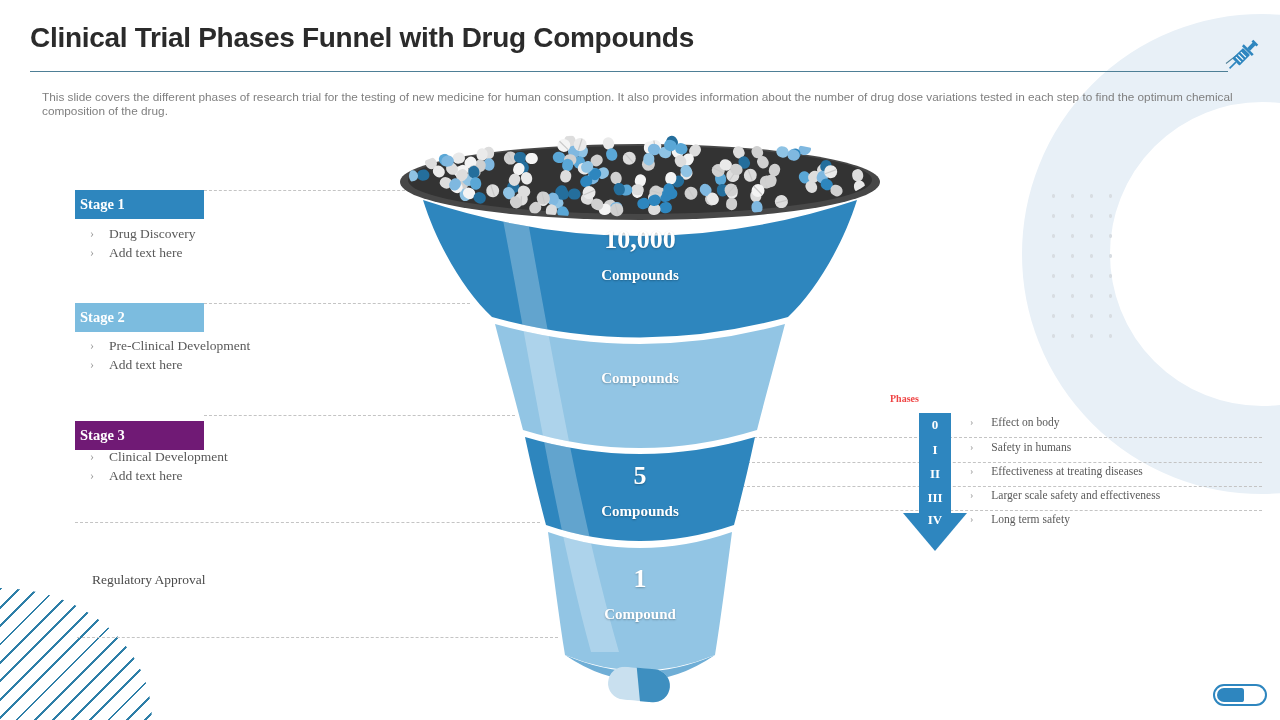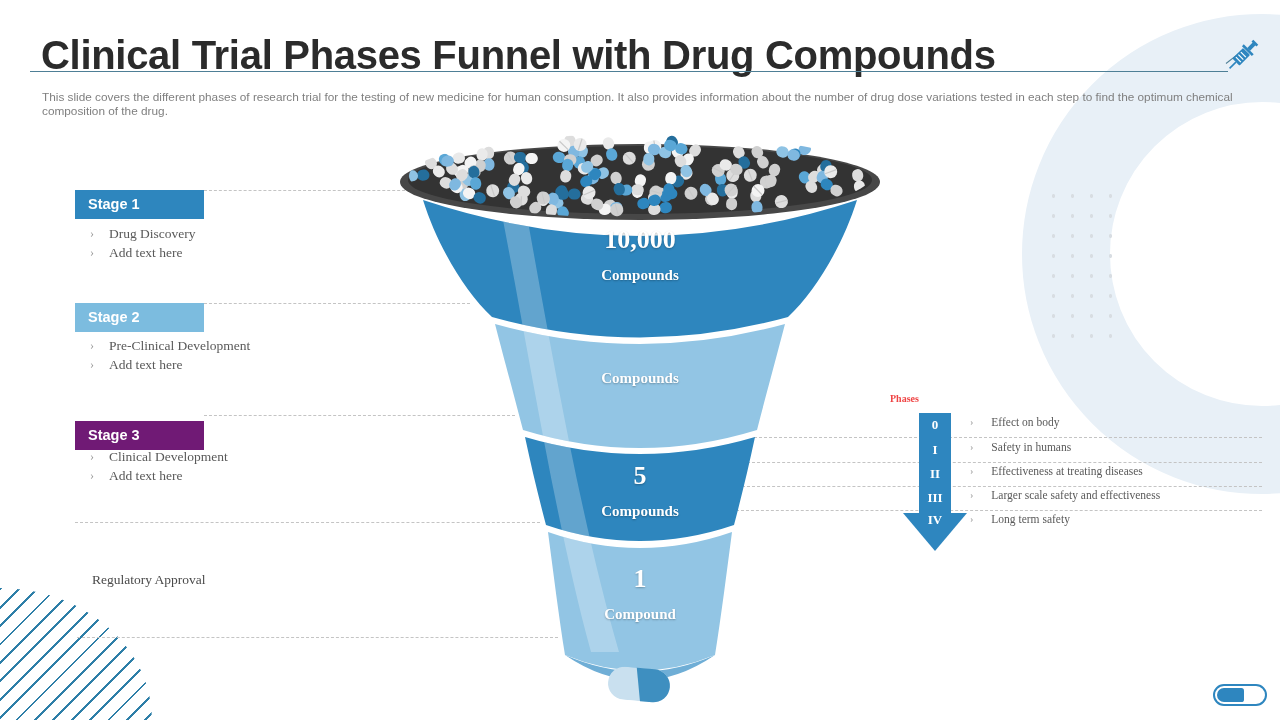--- a/index.html
+++ b/index.html
@@ -8,32 +8,32 @@
   
   .ring{position:absolute;left:1022px;top:14px;width:480px;height:480px;box-sizing:border-box;
         border:88px solid #e8f0f7;border-radius:50%;z-index:0;}
   .dots{position:absolute;left:1044px;top:186px;width:78px;height:156px;z-index:0;
         background-image:radial-gradient(#d8dde2 1.6px,transparent 1.9px);
         background-size:19px 20px;}
   .hatch{position:absolute;left:0;top:588px;width:152px;height:132px;z-index:0;
          background:repeating-linear-gradient(135deg,#2e7fa8 0 2px,transparent 2px 13px);
          border-top-right-radius:100% 100%;}
   
-  .title{position:absolute;left:30px;top:22px;margin:11px;font-size:40px;font-weight:700;
+  .title{position:absolute;left:30px;top:22px;margin:0;font-size:28px;font-weight:700;
          color:#2b2b2b;letter-spacing:-.3px;z-index:3;}
   .underline{position:absolute;left:30px;top:71px;width:1198px;height:1px;background:#4e7f96;z-index:3;}
   .underline-end{position:absolute;left:1226px;top:63px;width:23px;height:1px;background:#4e7f96;
                  transform:rotate(-38deg);transform-origin:left center;z-index:3;}
   .syringe{position:absolute;left:1222px;top:34px;z-index:3;}
   .subtitle{position:absolute;left:30px;top:79px;width:1208px;margin:12px;font-size:11.8px;
             line-height:1.18;color:#7f7f7f;z-index:3;}
   
   .stage-box{position:absolute;left:75px;width:129px;height:29px;line-height:29px;z-index:3;
-             color:#fff;font-family:Liberation Sans, sans-serif;font-weight:700;
-             font-size:14.5px;padding-left:13px;box-sizing:border-box;}
+             color:#fff;font-family:Liberation Serif, serif;font-weight:700;
+             font-size:14.5px;padding-left:5px;box-sizing:border-box;}
   .sb1{top:190px;background:#2e86be;}
   .sb2{top:303px;background:#7cbcdf;}
   .sb3{top:421px;background:#701a75;}
   .stage-list{position:absolute;left:90px;margin:0;padding:0;list-style:none;z-index:3;}
   .sl1{top:224px;} .sl2{top:336px;} .sl3{top:447px;}
   .stage-list li{display:flex;line-height:19px;font-family:"Liberation Serif","DejaVu Serif",serif;
                  font-size:13.5px;color:#595959;}
   .chev{color:#9a9a9a;margin-right:15px;font-size:12px;}
   .regulatory{position:absolute;left:92px;top:572px;z-index:3;color:#4a4a4a;
               font-family:"Liberation Serif","DejaVu Serif",serif;font-size:13.5px;}

